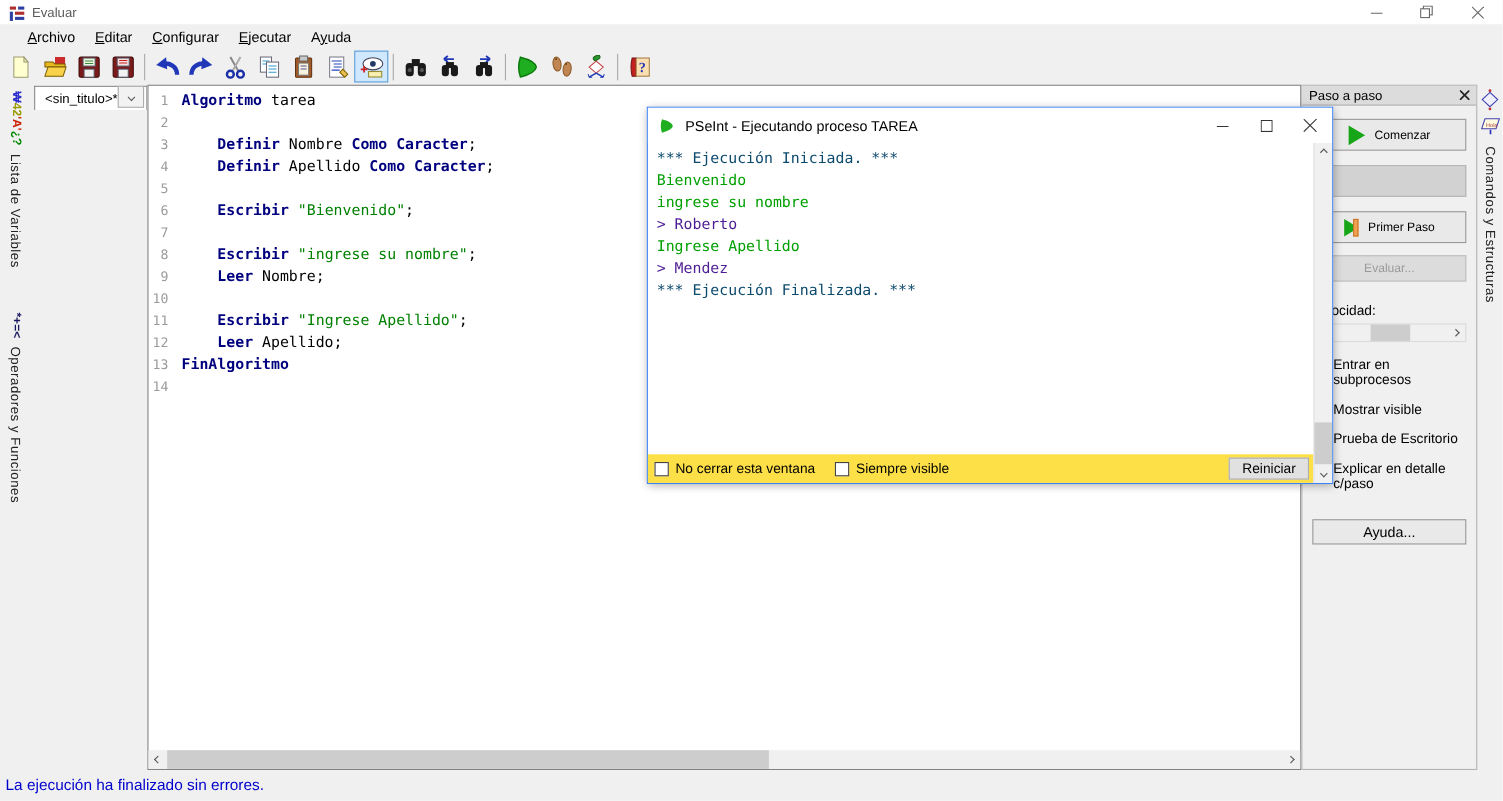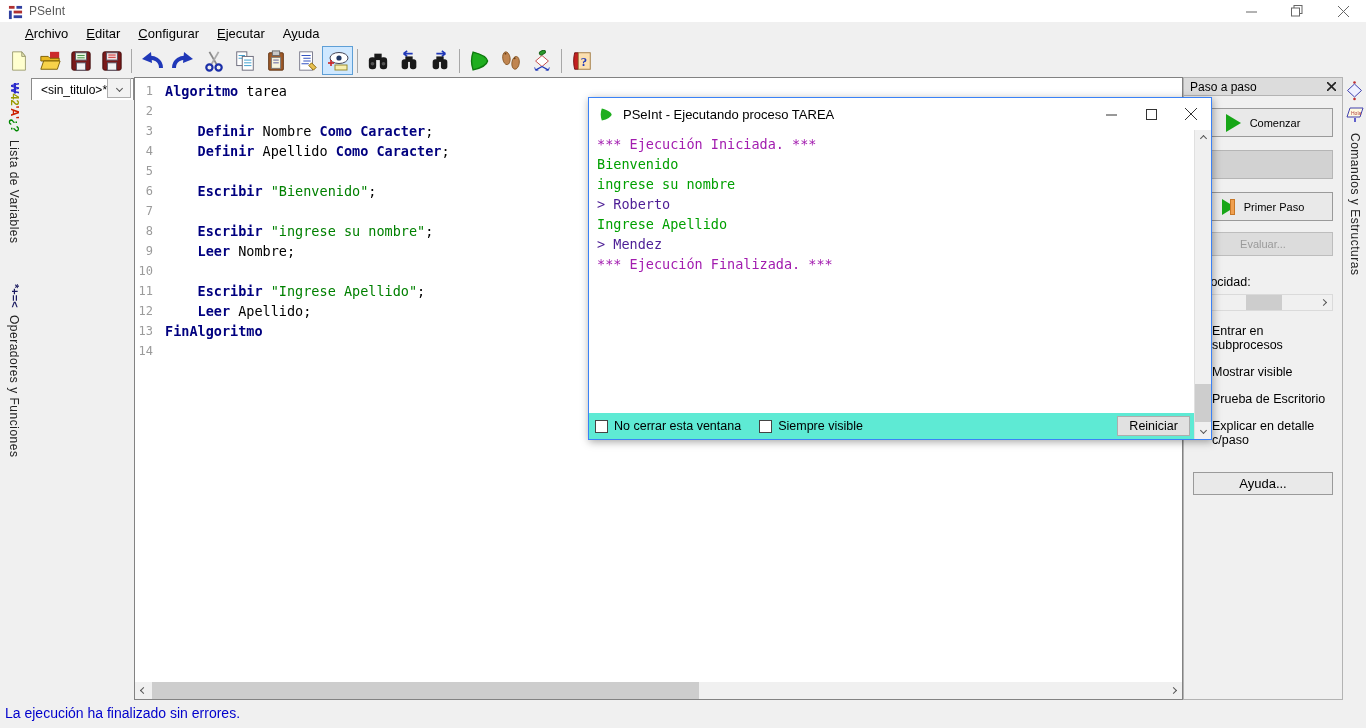--- a/index.html
+++ b/index.html
@@ -80,24 +80,24 @@
 
   
   .dialog{position:absolute;left:588px;top:97px;width:624px;height:343px;background:#fff;border:1px solid #3b82f6;box-shadow:1px 2px 8px rgba(0,0,0,.35);display:flex;flex-direction:column;z-index:10}
   .dlg-titlebar{height:32px;background:#fff;display:flex;align-items:center;padding-left:10px;flex:none}
   .dlg-title{font-size:13px;margin-left:9px}
   .dlg-controls{margin-left:auto;display:flex;height:100%}
   .dlg-btn{width:40px;display:flex;align-items:center;justify-content:center}
   .dlg-body{flex:1;display:flex;min-height:0}
   .dlg-left{flex:1;display:flex;flex-direction:column;min-width:0}
   .console{flex:1;padding:4px 8px;font-family:"DejaVu Sans Mono","Liberation Mono",monospace;font-size:13.5px;line-height:20px;white-space:pre;overflow:hidden}
-  .cl-info{color:#a21caf}
+  .cl-info{color:#0c4a6e}
   .cl-out{color:#00a000}
   .cl-in{color:#4c1d95}
-  .dlg-bottom{height:26px;background:#5eead4;display:flex;align-items:center;padding:0 4px 0 6px;flex:none;gap:18px}
+  .dlg-bottom{height:26px;background:#fde047;display:flex;align-items:center;padding:0 4px 0 6px;flex:none;gap:18px}
   .dlg-bottom .checkrow{margin-top:0;font-size:12.5px}
   .restart-btn{margin-left:auto;border:1px solid #adadad;background:#e1e1e1;font-size:12.5px;padding:2px 11px}
   .vscroll{width:17px;background:#f0f0f0;display:flex;flex-direction:column;flex:none;border-left:1px solid #e0e0e0}
   .vtrack{flex:1;position:relative}
   .vthumb{position:absolute;left:0;right:0;bottom:0;height:38px;background:#cdcdcd}
 
   svg{display:block}
 </style>
 </head>
 <body>
@@ -105,21 +105,21 @@
 <div class="titlebar">
   <span class="app-icon">
     <svg width="15" height="15" viewBox="0 0 16 16">
         <rect x="1" y="1" width="6" height="3" fill="#b03030"></rect>
         <rect x="9" y="1" width="6" height="3" fill="#3040a0"></rect>
         <rect x="1" y="6" width="3" height="9" fill="#3040a0"></rect>
         <rect x="6" y="6" width="9" height="3" fill="#b03030"></rect>
         <rect x="6" y="11" width="9" height="3" fill="#3040a0"></rect>
       </svg>
   </span>
-  <span class="title-text">PSeInt</span>
+  <span class="title-text">Evaluar</span>
   <div class="win-controls">
     <div class="win-btn">
         <svg width="11" height="11">
           <line x1="0" y1="6" x2="11" y2="6" stroke="#666" stroke-width="1"></line>
         </svg>
       </div>
     <div class="win-btn">
         <svg width="12" height="12">
           <rect x="3" y="0.5" width="8" height="8" fill="none" stroke="#666"></rect>
           <rect x="0.5" y="3" width="8" height="8" fill="#fff" stroke="#666"></rect>

